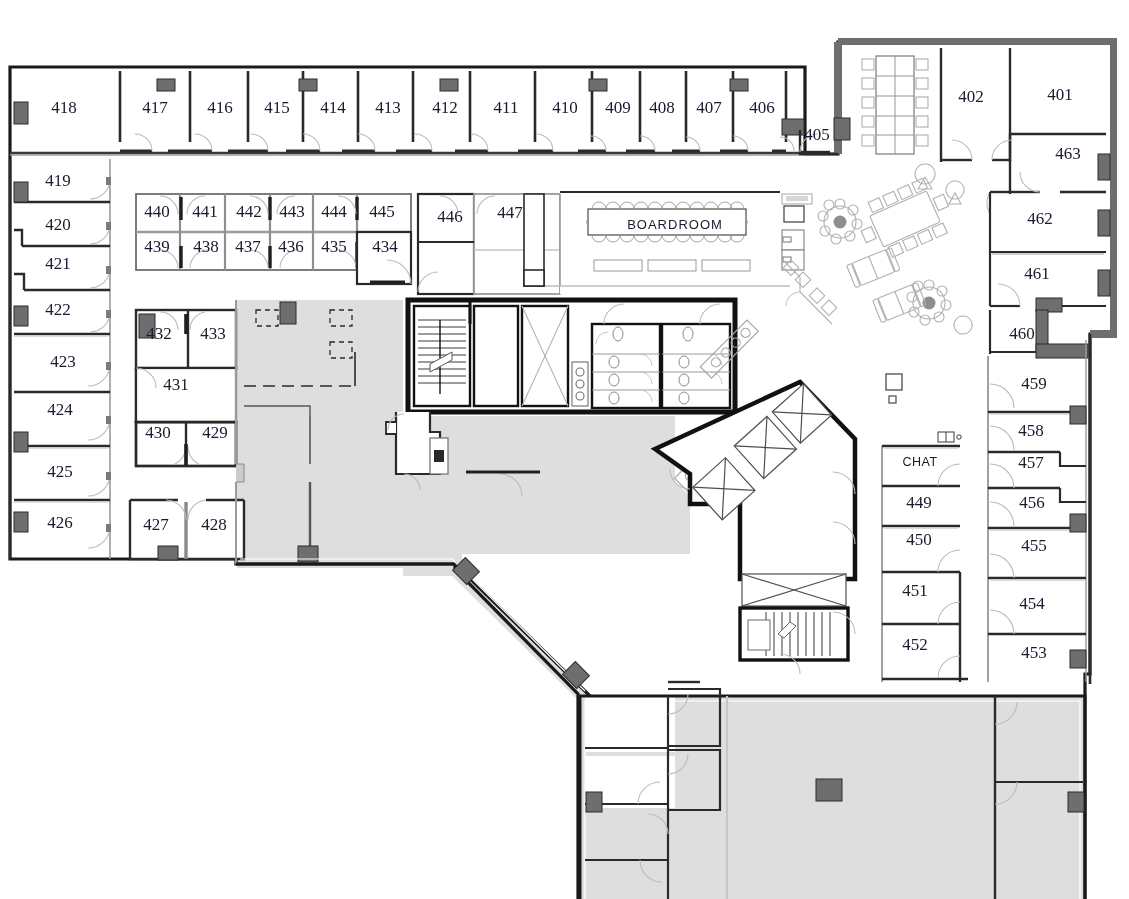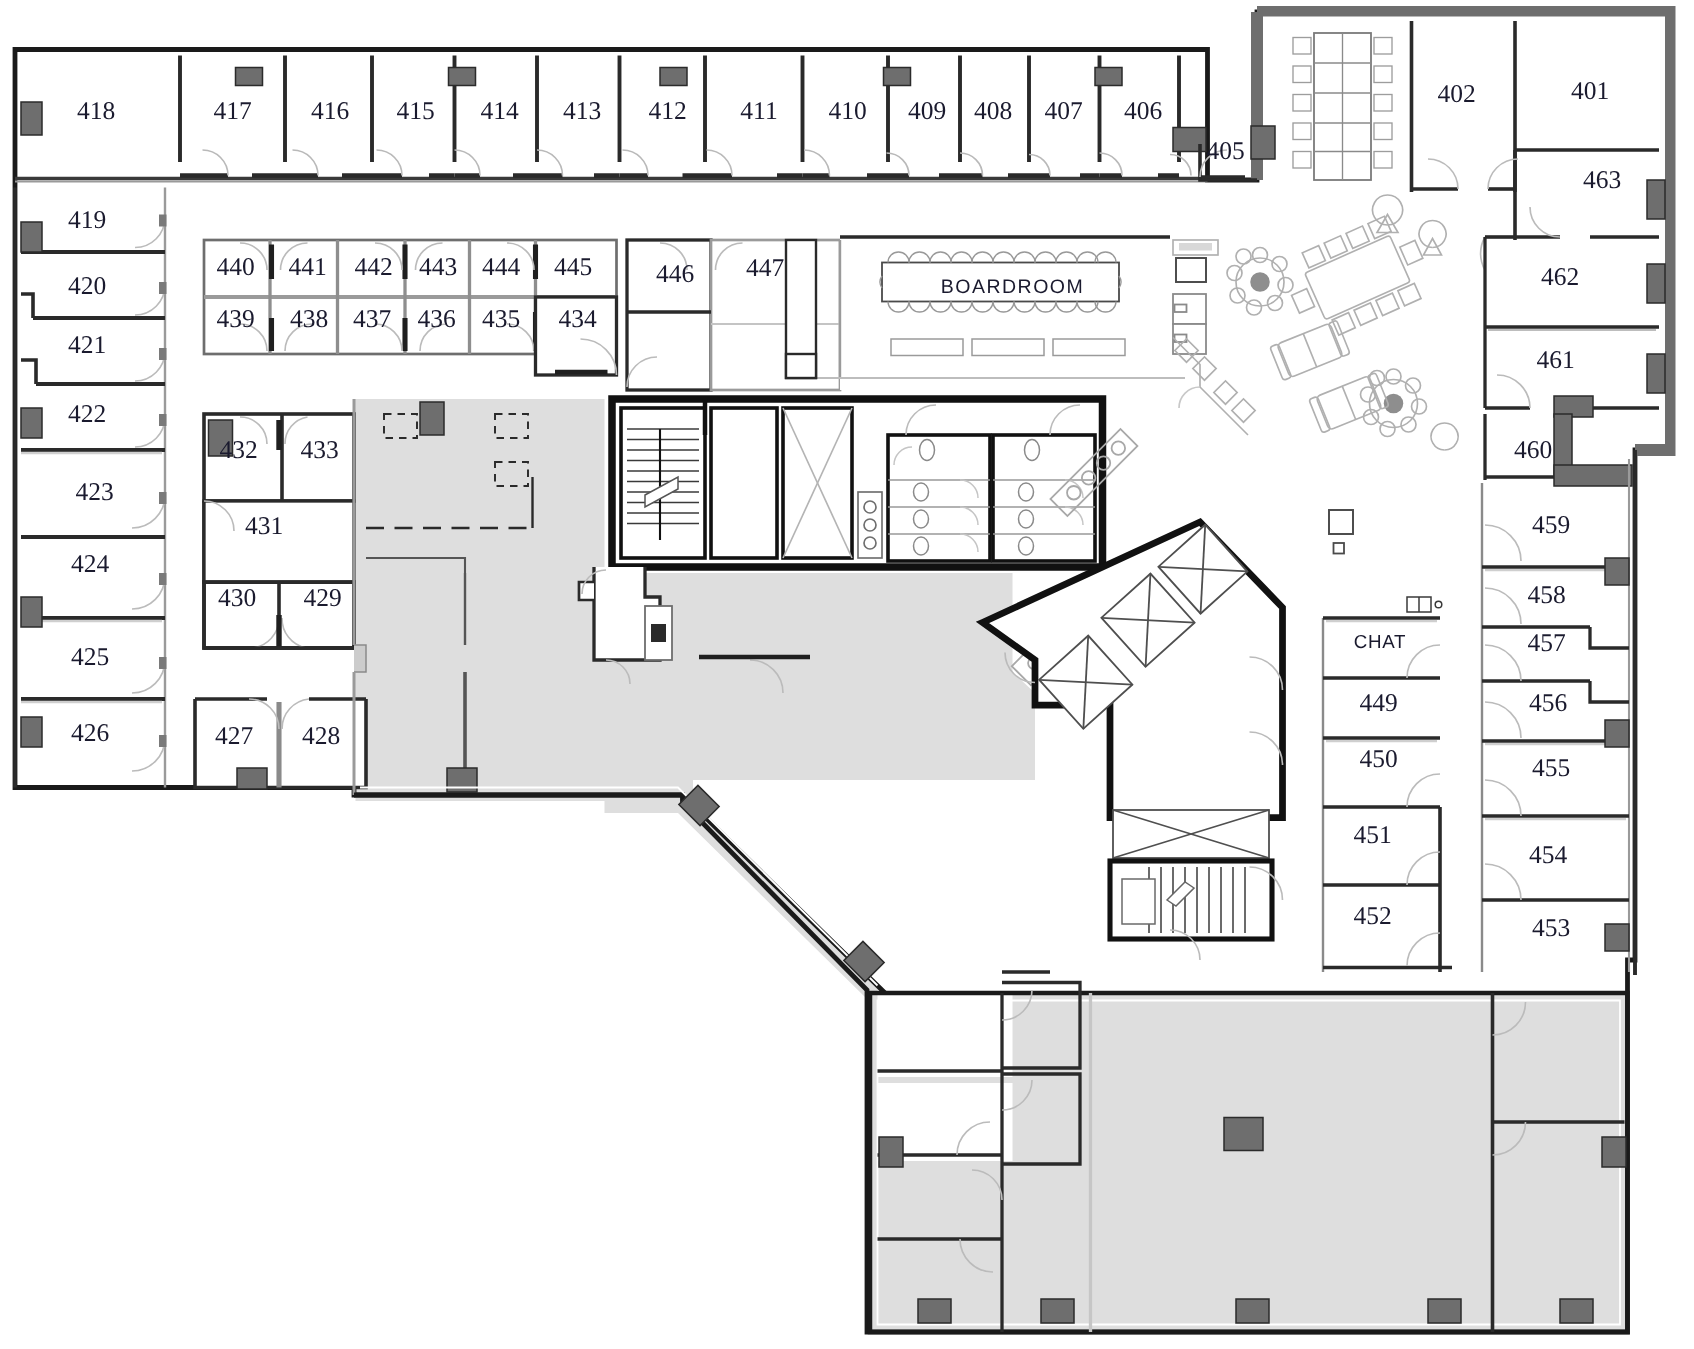--- a/index.html
+++ b/index.html
@@ -1,18 +1,18 @@
 <!DOCTYPE html>
 <html><head>
 <meta charset="utf-8">
 <style>
   html,body{margin:0;padding:0;background:#ffffff;}
   body{width:1129px;height:899px;overflow:hidden;
        font-family:"Liberation Serif",serif;}
-  #plan{position:relative;width:1129px;height:792px;}
+  #plan{position:relative;width:1129px;height:792px;margin-top:34px;}
   svg{display:block;}
   .lbl{font-family:"Liberation Serif",serif;font-size:17px;fill:#1a1a2e;}
   .lbl-sans{font-family:"Liberation Sans",sans-serif;font-size:13px;fill:#1a1a2e;letter-spacing:1px;}
   .lbl-sm{font-family:"Liberation Sans",sans-serif;font-size:12.5px;fill:#1a1a2e;letter-spacing:.5px;}
 </style>
 </head>
 <body>
 
 <div id="plan">
 <svg width="1129" height="899" viewBox="0 0 1129 899" xmlns="http://www.w3.org/2000/svg">

